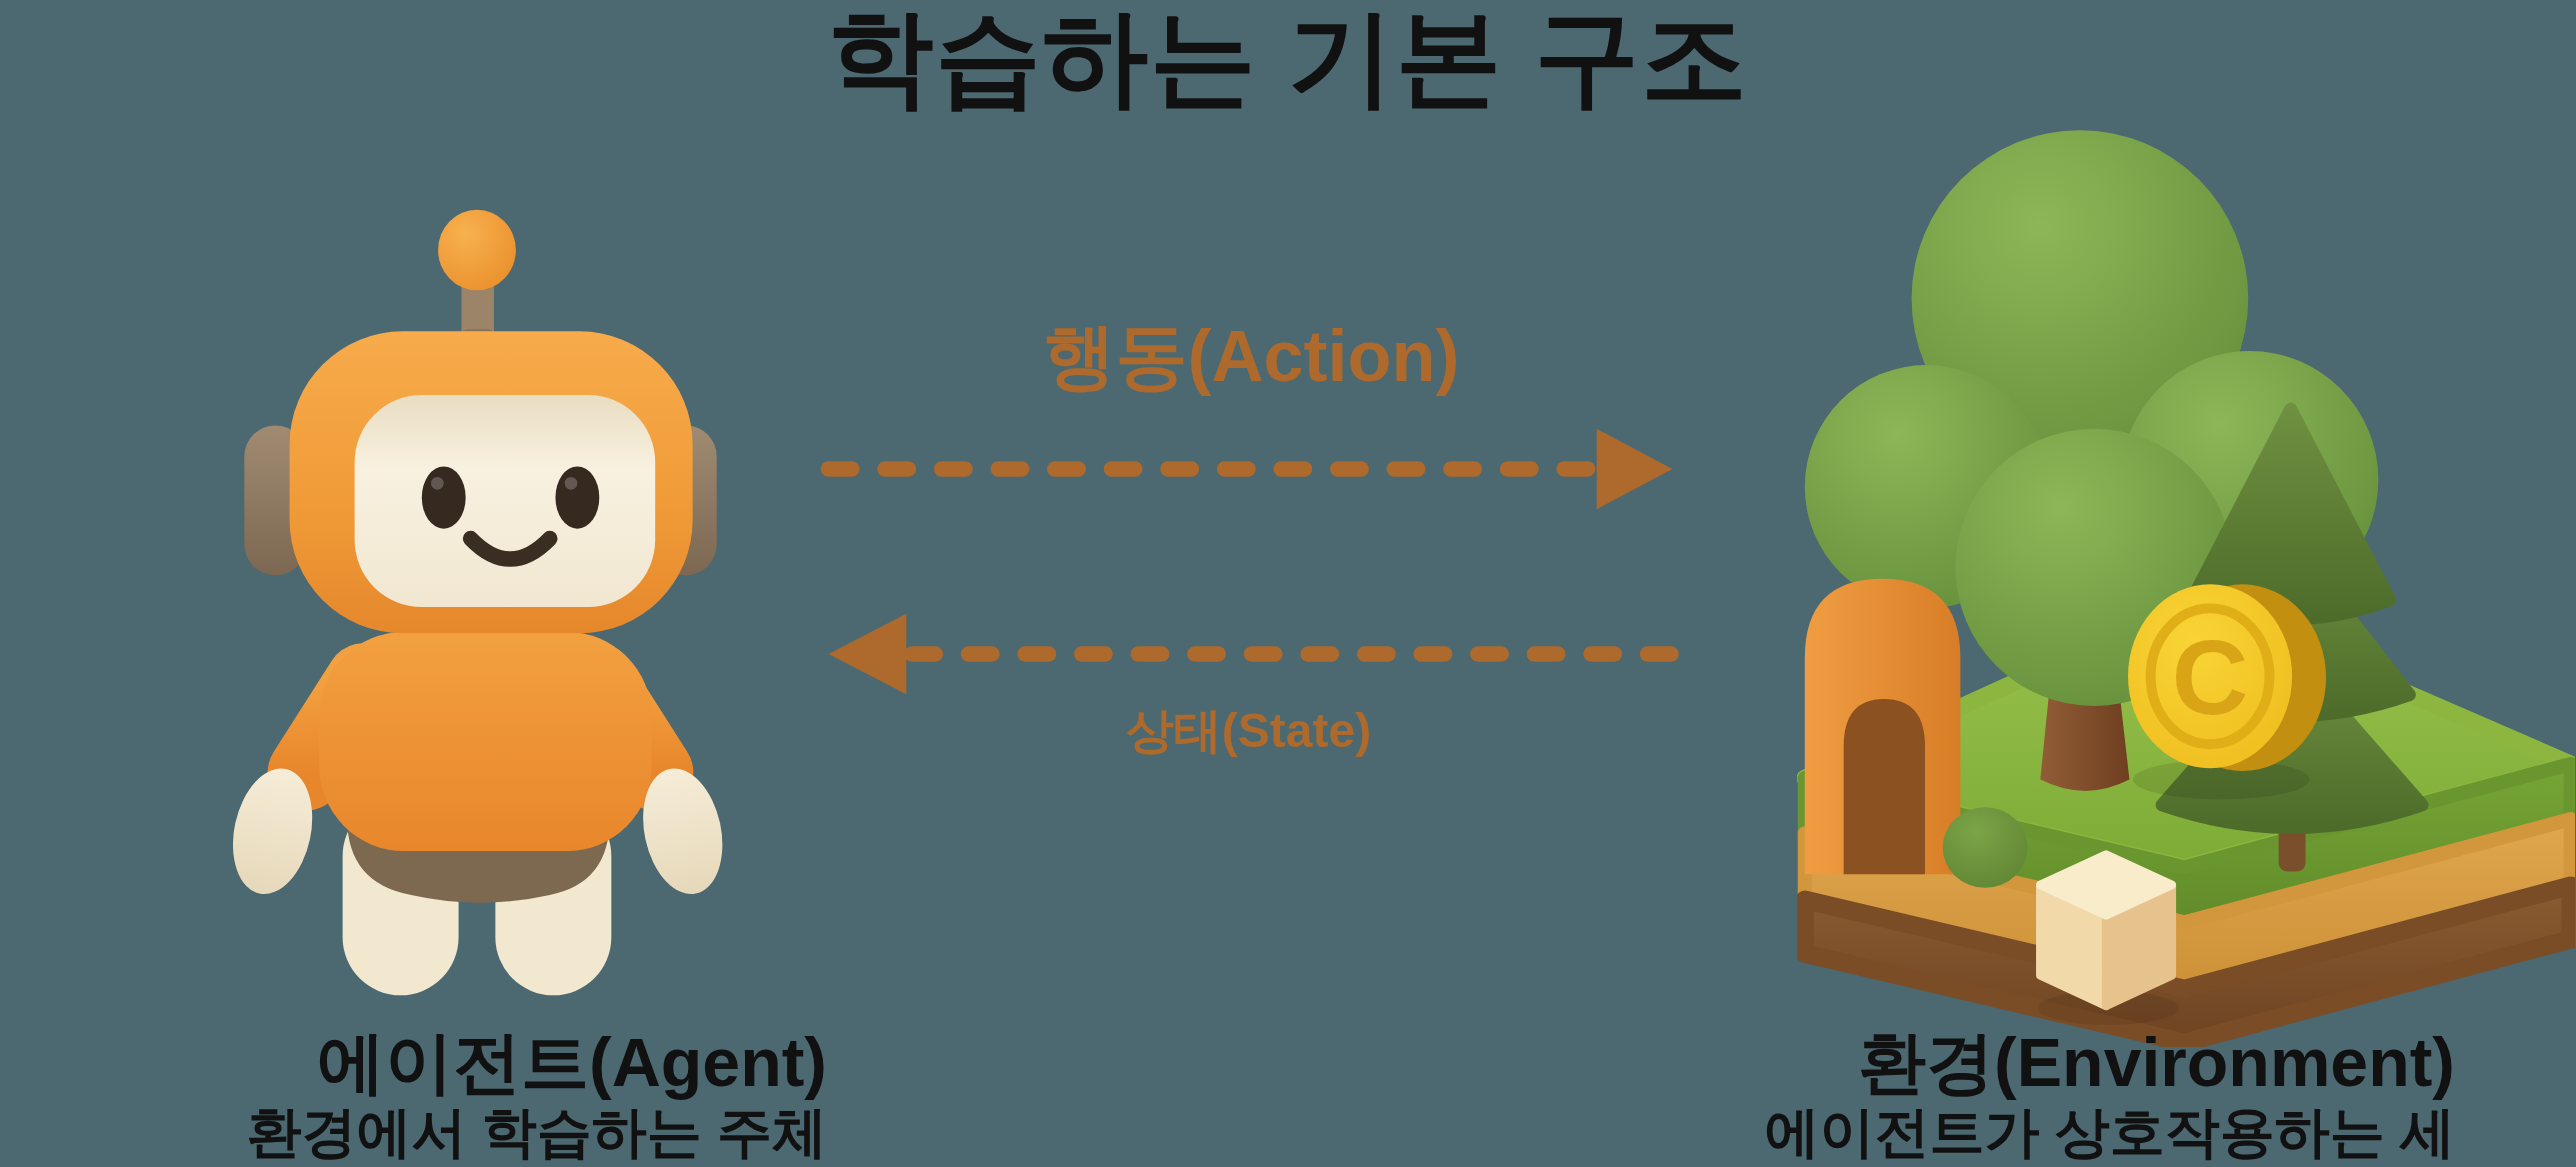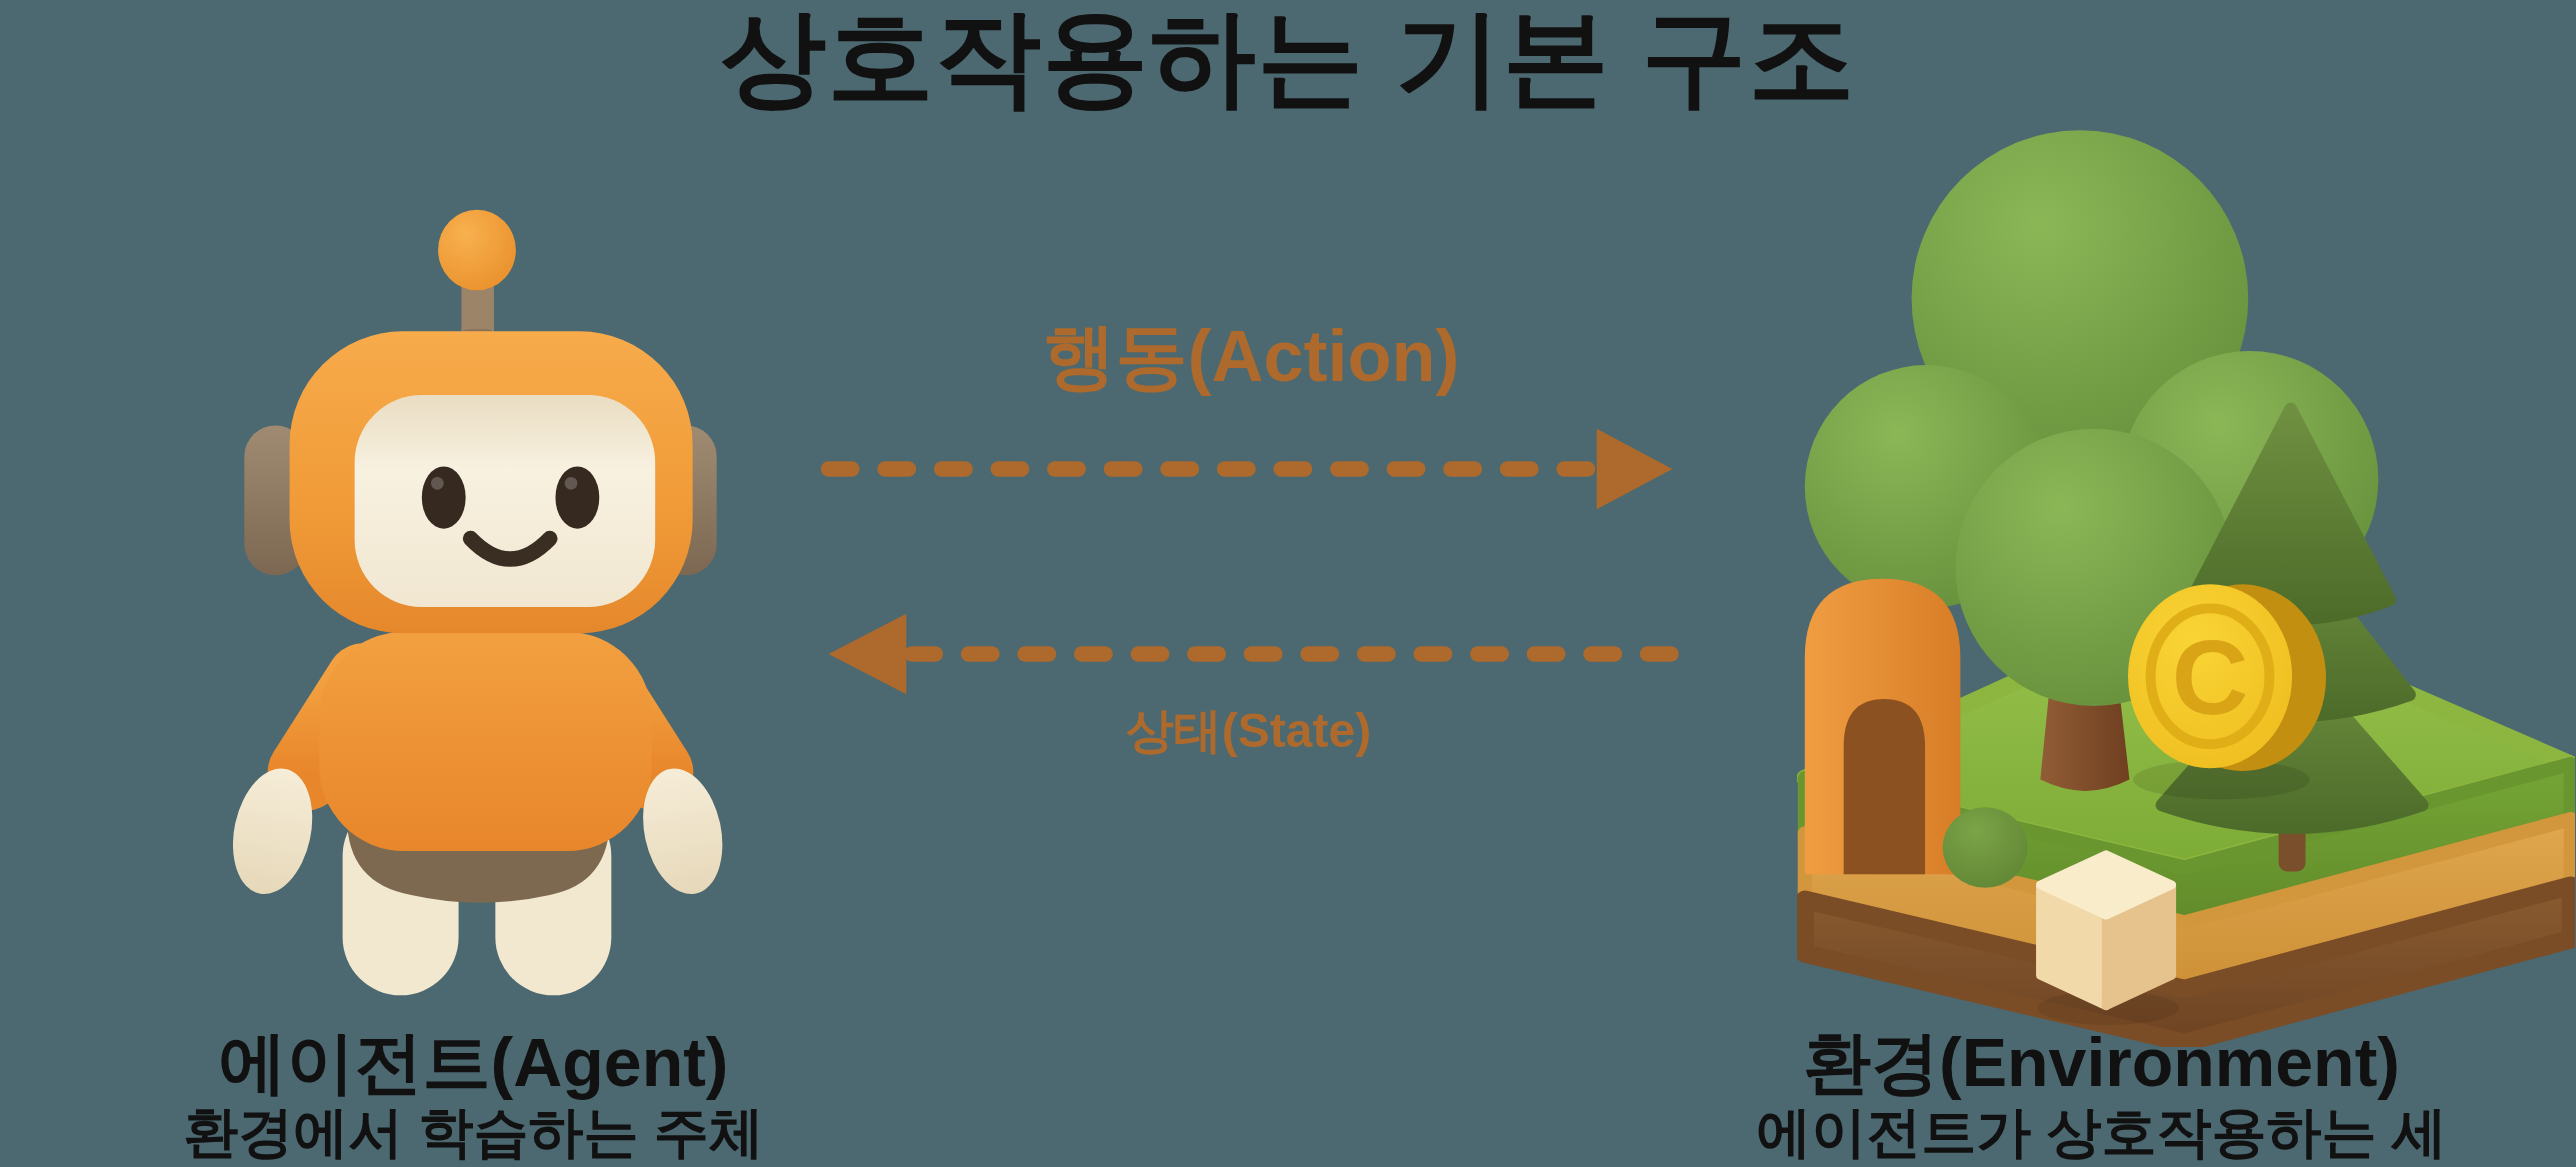--- a/index.html
+++ b/index.html
@@ -7,38 +7,38 @@
     position:relative;width:2576px;height:1167px;overflow:hidden;
     background:#4c6870;
     font-family:"Liberation Sans","DejaVu Sans",sans-serif;
   }
   .abs{position:absolute;}
   #page-title{
     left:0;top:4.2px;width:2576px;text-align:center;
     font-size:106px;line-height:1.0;font-weight:800;color:#111111;
     letter-spacing:1.4px;
   }
-  .figure-label{width:707px;text-align:center;color:#111111;}
+  .figure-label{width:707px;text-align:right;color:#111111;}
   .figure-name{font-size:68px;line-height:1.05;font-weight:800;}
   .figure-desc{font-size:55px;line-height:1.05;font-weight:700;margin-top:5.7px;}
   #agent-label{left:120px;top:1027px;}
   #environment-label{left:1748px;top:1027px;}
   .flow-label{
     width:707px;text-align:center;color:#ad6a2c;font-weight:600;
   }
   #action-label{left:898px;top:320px;font-size:72px;line-height:1.0;}
   #feedback-label{left:895px;top:704px;font-size:48px;line-height:1.12;}
   svg{display:block;}
 </style>
 </head>
 <body>
 
 <div id="stage">
 
-  <div class="abs" id="page-title">상호작용하는 기본 구조</div>
+  <div class="abs" id="page-title">학습하는 기본 구조</div>
 
   <svg class="abs" style="left:233px;top:209px;" width="495" height="792" viewBox="0 0 700 1120" aria-hidden="true">
     <defs>
       <linearGradient id="helmetG" x1="0" y1="0" x2="0" y2="1">
         <stop offset="0" stop-color="#f7ab4b"></stop>
           <stop offset="0.6" stop-color="#f09a37"></stop>
           <stop offset="1" stop-color="#e5882c"></stop>
       </linearGradient>
       <linearGradient id="torsoG" x1="0" y1="0" x2="0" y2="1">
         <stop offset="0" stop-color="#f2a040"></stop>

